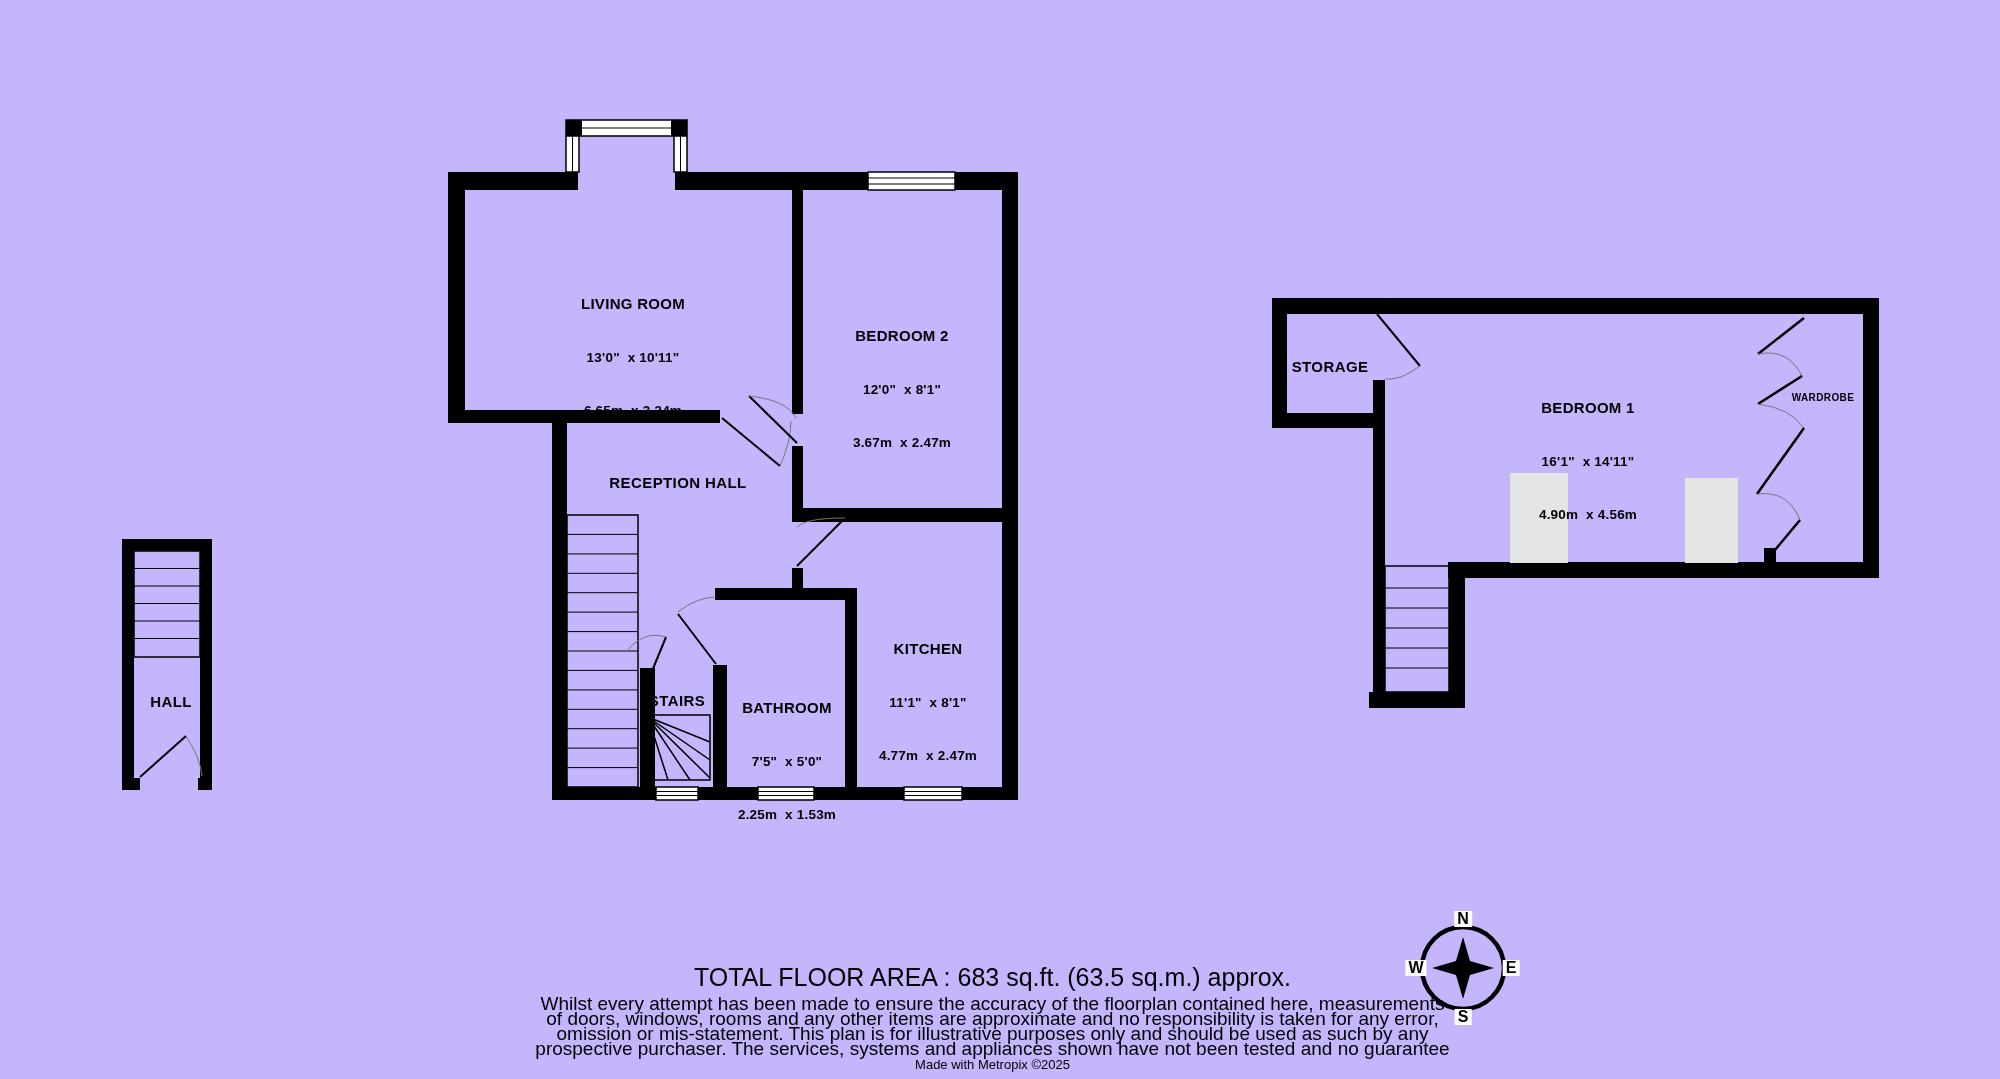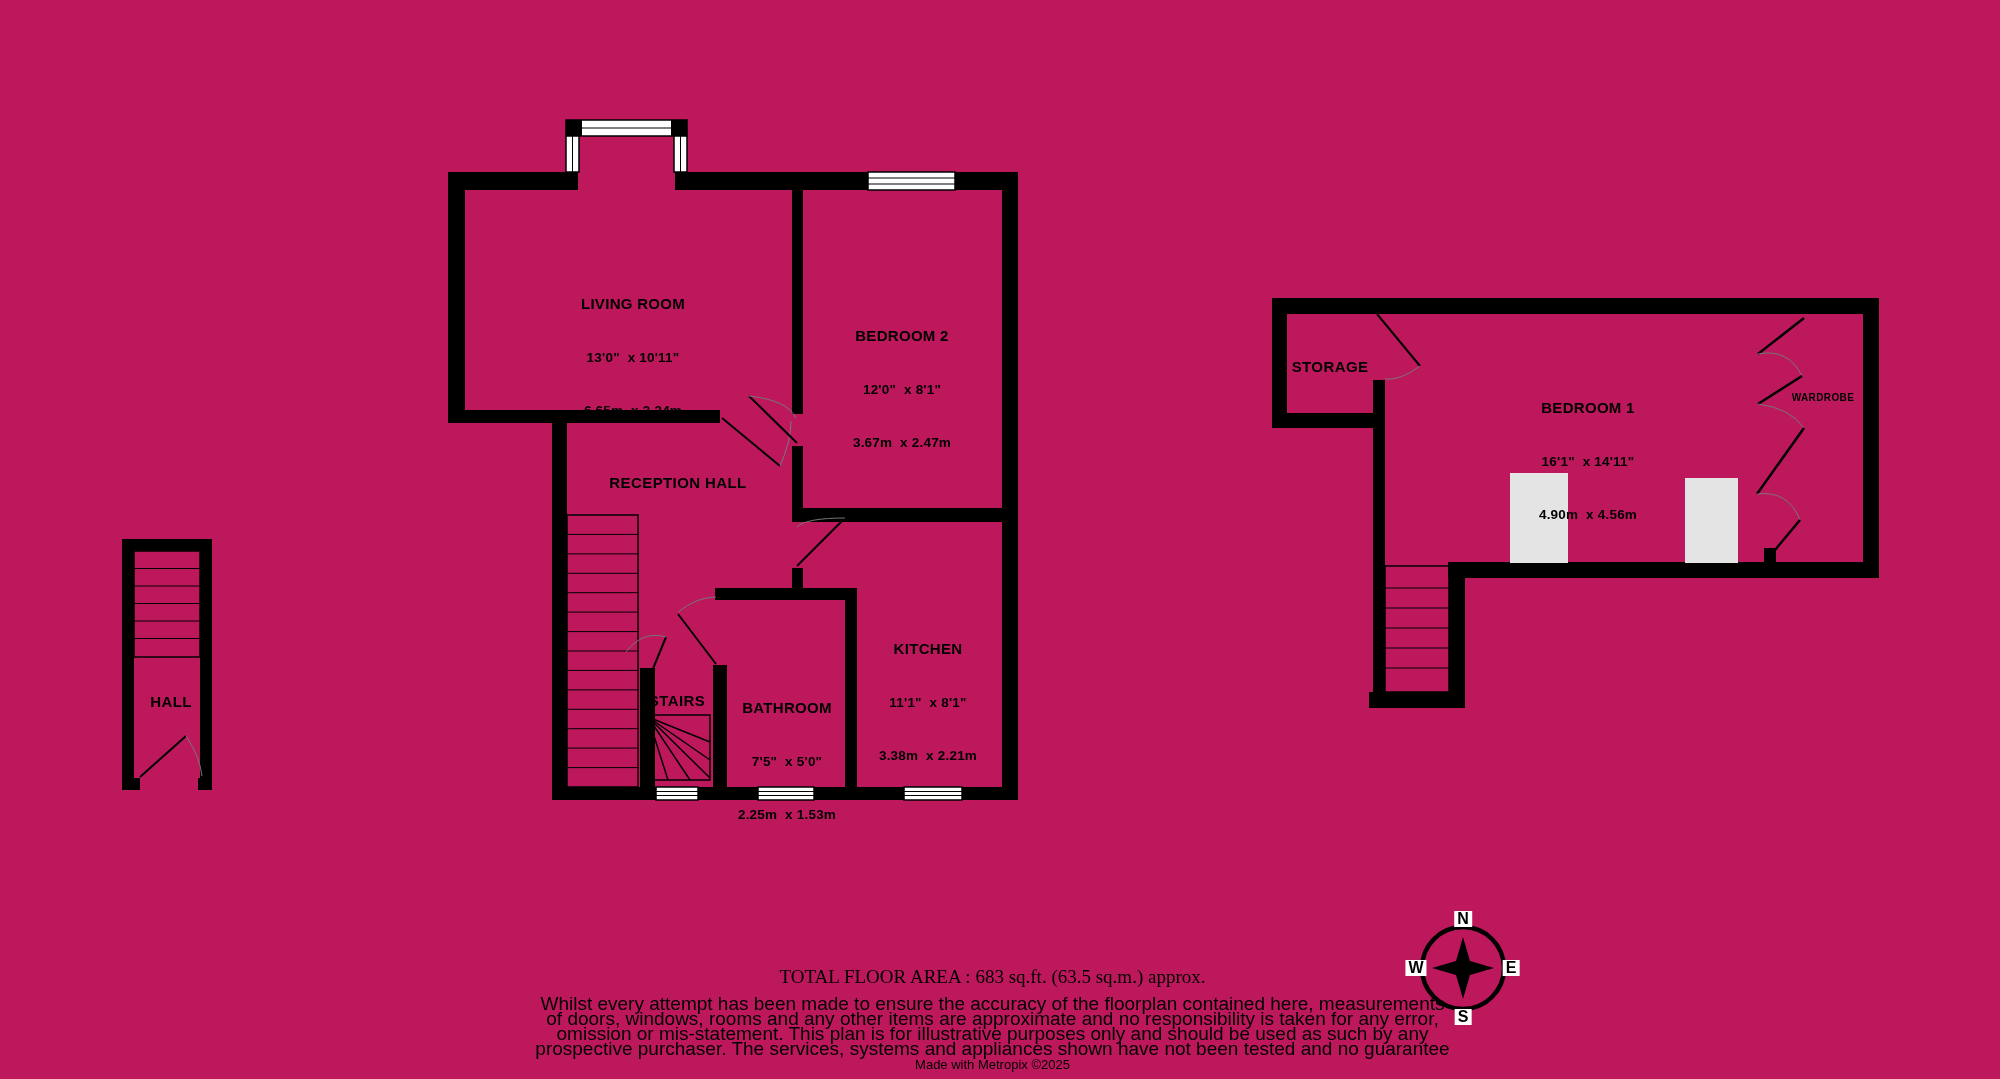--- a/index.html
+++ b/index.html
@@ -1,27 +1,27 @@
 <!DOCTYPE html>
 <html><head>
 <meta charset="utf-8">
 <style>
   html,body{margin:0;padding:0;background:#ffffff;}
-  #stage{position:relative;width:2000px;height:1079px;background:#be185d;overflow:hidden;
+  #stage{position:relative;width:2000px;height:1079px;background:#c4b5fd;overflow:hidden;
          font-family:"Liberation Sans",sans-serif;color:#000;}
   #geom{position:absolute;left:0;top:0;}
   .plan-text{position:absolute;transform:translateX(-50%);text-align:center;
              font-weight:bold;color:#000;white-space:pre;}
   .rn{font-size:15px;line-height:18px;letter-spacing:.3px;}
   .rd{font-size:13.5px;line-height:17px;letter-spacing:.2px;}
   .single{font-size:15px;letter-spacing:.4px;}
   .cl{position:absolute;transform:translate(-50%,-50%);font-weight:bold;font-size:16px;
       background:#fff;padding:0 3px;line-height:16px;}
   .footer{position:absolute;left:0;top:965px;width:1985px;text-align:center;}
-  .f-title{font-size:19px;line-height:24px;margin-bottom:7px;font-family:Liberation Serif, serif;}
+  .f-title{font-size:25px;line-height:24px;margin-bottom:7px;}
   .f-line{font-size:19px;line-height:15px;}
   .f-credit{font-size:13px;line-height:15px;margin-top:1px;}
 </style>
 </head>
 <body>
 
 <div id="stage">
 
   <svg id="geom" width="2000" height="1079" viewBox="0 0 2000 1079">
 
@@ -210,21 +210,21 @@
 
   <div class="plan-text" style="left:902px;top:291px">
     <div class="rn">BEDROOM 2</div>
     <div class="rd">12'0"  x 8'1"</div>
     <div class="rd">3.67m  x 2.47m</div>
   </div>
 
   <div class="plan-text" style="left:928px;top:604px">
     <div class="rn">KITCHEN</div>
     <div class="rd">11'1"  x 8'1"</div>
-    <div class="rd">3.38m  x 2.21m</div>
+    <div class="rd">4.77m  x 2.47m</div>
   </div>
 
   <div class="plan-text" style="left:787px;top:663px">
     <div class="rn">BATHROOM</div>
     <div class="rd">7'5"  x 5'0"</div>
     <div class="rd">2.25m  x 1.53m</div>
   </div>
 
   <div class="plan-text single" style="left:678px;top:474px">RECEPTION HALL</div>
   <div class="plan-text single" style="left:677px;top:692px">STAIRS</div>

